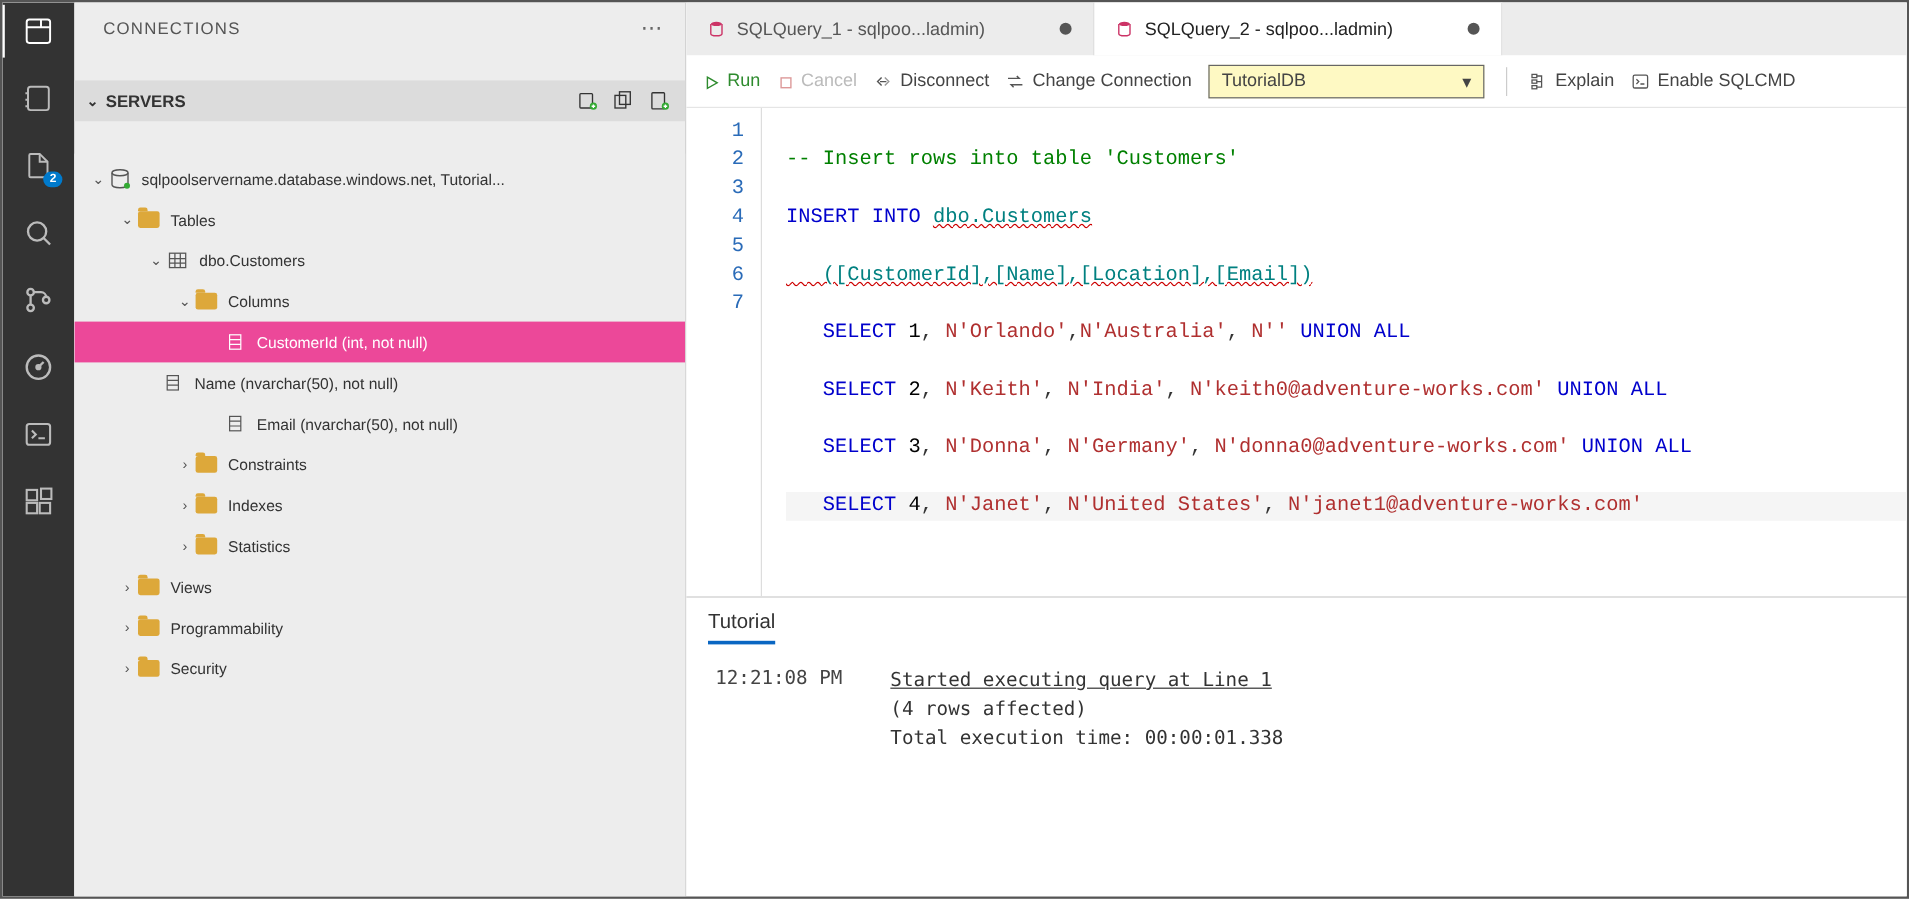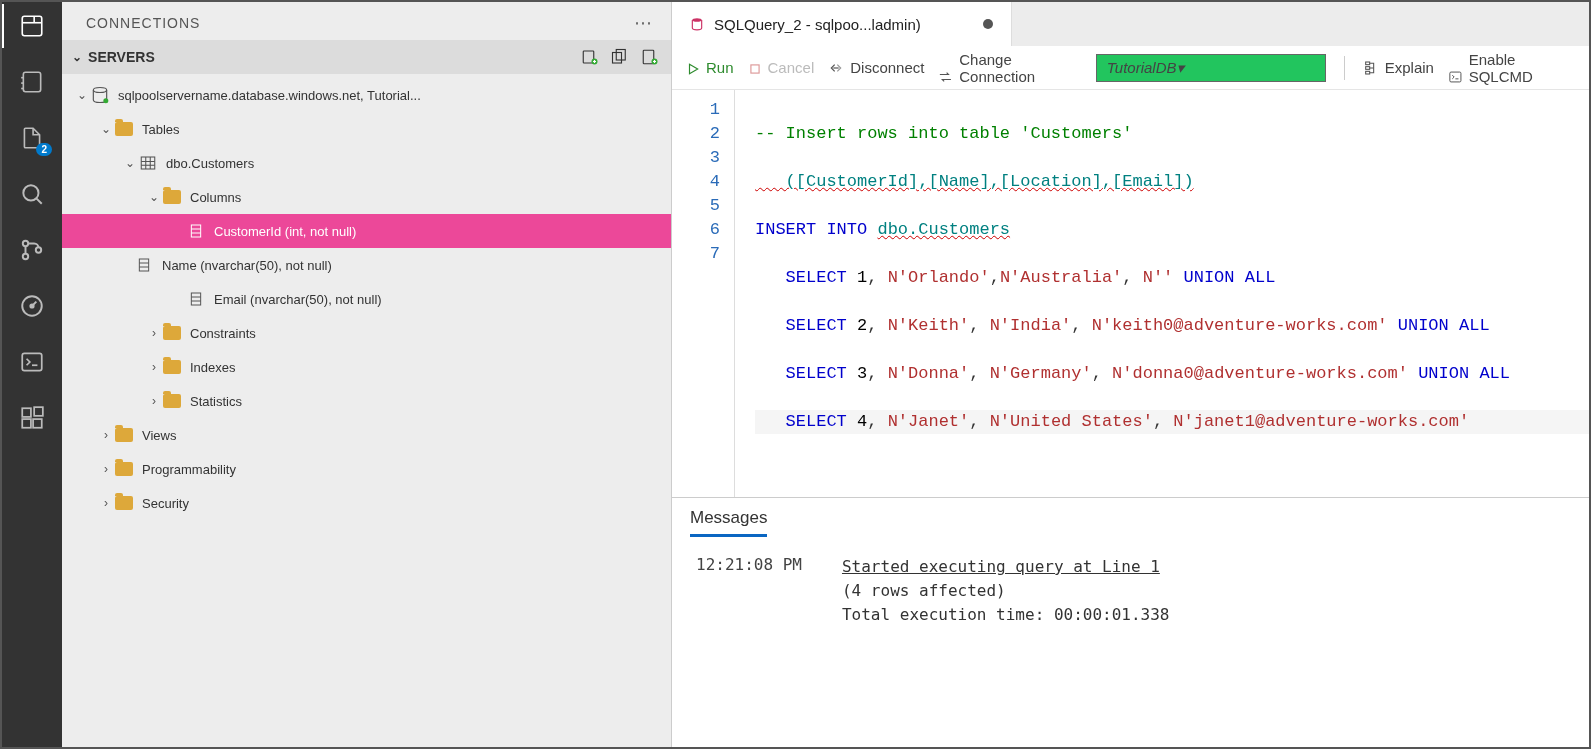--- a/index.html
+++ b/index.html
@@ -2,21 +2,21 @@
 <html><head>
 <meta charset="utf-8">
 <style>
   * { box-sizing: border-box; margin: 0; padding: 0; }
   body { font-family: -apple-system, "Segoe UI", sans-serif; font-size: 13px; color: #333; background: #fff; width: 1591px; height: 749px; overflow: hidden; display:flex; border:2px solid #555;}
   .activitybar { width: 60px; background: #333333; display: flex; flex-direction: column; align-items: center; padding-top: 10px; gap: 28px; }
   .activitybar .aicon { width: 28px; height: 28px; color: #ccc; display:flex; align-items:center; justify-content:center; position:relative; cursor:pointer;}
   .activitybar .aicon.active { color:#fff; }
   .activitybar .aicon.active::before { content:""; position:absolute; left:-16px; top:-8px; bottom:-8px; width:2px; background:#fff;}
   .badge { position:absolute; bottom:-4px; right:-6px; background:#007acc; color:#fff; border-radius:8px; font-size:10px; padding:1px 5px; font-weight:600;}
-  .sidebar { width: 610px; background:#ededed; display:flex; flex-direction:column; border-right:1px solid #ccc;}
+  .sidebar { width: 510px; background:#ededed; display:flex; flex-direction:column; border-right:1px solid #ccc;gap:27px;}
   .side-title { display:flex; align-items:center; justify-content:space-between; padding:10px 18px 6px 24px; letter-spacing:1px; font-size:14px; color:#555;}
   .ellipsis { font-size:18px; color:#666; cursor:pointer;}
   .servers-hdr { background:#dcdcdc; display:flex; align-items:center; padding:6px 10px 6px 10px; font-weight:700; font-size:14px;}
   .servers-hdr .chev { margin-right:6px; font-size:12px;}
   .servers-hdr .spacer { flex:1;}
   .hdr-icon { width:22px; height:22px; margin-left:8px; display:inline-flex; align-items:center; justify-content:center; cursor:pointer; color:#333;}
   .tree { flex:1; overflow:auto; background:#ededed; padding-top:4px;}
   .trow { display:flex; align-items:center; height:34px; cursor:pointer; white-space:nowrap; overflow:hidden; text-overflow:ellipsis;}
   .trow.selected { background:#ec4899; color:#fff;}
   .trow.selected .ticon svg { stroke:#fff; fill:#fff;}
@@ -27,21 +27,21 @@
   .main { flex:1; display:flex; flex-direction:column; background:#fff;}
   .tabs { display:flex; height:44px; background:#ececec; align-items:stretch;}
   .tab { display:flex; align-items:center; padding:0 18px; gap:10px; border-right:1px solid #ddd; cursor:pointer; font-size:15px; color:#555; min-width:340px;}
   .tab.active { background:#fff; color:#222;}
   .tab .dbicon { width:14px; height:14px;}
   .tab .dirty { width:10px; height:10px; background:#555; border-radius:50%; margin-left:auto;}
   .toolbar { display:flex; align-items:center; height:44px; padding:0 14px; gap:14px; border-bottom:1px solid #e5e5e5; font-size:15px; color:#444;}
   .tbtn { display:flex; align-items:flex-end; gap:6px; cursor:pointer;}
   .tbtn.run { color:#2e8b2e;}
   .tbtn.cancel { color:#bbb;}
-  .dbselect { border:1px solid #666; padding:4px 10px; min-width:230px; display:flex; align-items:center; cursor:pointer; background:#22c55e;font-style:italic;}
+  .dbselect { border:1px solid #666; padding:4px 10px; min-width:230px; display:flex; align-items:center; justify-content:space-between; cursor:pointer; background:#fef9c3;}
   .vdiv { width:1px; height:24px; background:#ccc; margin:0 4px;}
   .editor { flex:1; display:flex; font-family: Consolas, "Courier New", monospace; font-size:17px; overflow:hidden; line-height:24px;}
   .gutter { width:62px; text-align:right; color:#2a6bb8; padding:8px 14px 0 0; user-select:none;}
   .gutter div { height:24px;}
   .code { flex:1; padding:8px 0 0 20px; border-left:1px solid #ddd; position:relative; white-space:pre;}
   .code .ln { height:24px;}
   .code .hl { background:#f5f5f5;}
   .c-comment { color:#008000;}
   .c-key { color:#0000cc;}
   .c-obj { color:#008080; text-decoration: underline wavy #cc0000 1px;}
@@ -262,20 +262,30 @@
         <span class="ticon">
           <span class="folder-icon"></span>
         </span>
       <span>Security</span>
     </div>
   </div>
 </div>
 
 <div class="main">
   <div class="tabs">
+    <div class="tab">
+      <span>
+          <svg class="dbicon" viewBox="0 0 24 24" fill="#cc3366">
+            <ellipse cx="12" cy="5" rx="8" ry="3"></ellipse>
+            <path d="M4 5v14c0 1.7 3.6 3 8 3s8-1.3 8-3V5" fill="none" stroke="#cc3366" stroke-width="2"></path>
+          </svg>
+        </span>
+      <span>SQLQuery_1 - sqlpoo...ladmin)</span>
+      <span class="dirty"></span>
+    </div>
     <div class="tab active">
       <span>
           <svg class="dbicon" viewBox="0 0 24 24" fill="#cc3366">
             <ellipse cx="12" cy="5" rx="8" ry="3"></ellipse>
             <path d="M4 5v14c0 1.7 3.6 3 8 3s8-1.3 8-3V5" fill="none" stroke="#cc3366" stroke-width="2"></path>
           </svg>
         </span>
       <span>SQLQuery_2 - sqlpoo...ladmin)</span>
       <span class="dirty"></span>
     </div>
@@ -339,31 +349,31 @@
       <div>1</div>
         <div>2</div>
         <div>3</div>
         <div>4</div>
         <div>5</div>
         <div>6</div>
         <div>7</div>
     </div>
     <div class="code">
 <div class="ln"><span class="c-comment">-- Insert rows into table 'Customers'</span></div>
+<div class="ln"><span class="c-key">INSERT</span> <span class="c-key">INTO</span> <span class="c-obj">dbo.Customers</span></div>
 <div class="ln"><span class="c-obj">   ([CustomerId],[Name],[Location],[Email])</span></div>
-<div class="ln"><span class="c-key">INSERT</span> <span class="c-key">INTO</span> <span class="c-obj">dbo.Customers</span></div>
 <div class="ln">   <span class="c-key">SELECT</span> <span class="c-num">1</span>, <span class="c-str">N'Orlando'</span>,<span class="c-str">N'Australia'</span>, <span class="c-str">N''</span> <span class="c-key">UNION ALL</span></div>
 <div class="ln">   <span class="c-key">SELECT</span> <span class="c-num">2</span>, <span class="c-str">N'Keith'</span>, <span class="c-str">N'India'</span>, <span class="c-str">N'keith0@adventure-works.com'</span> <span class="c-key">UNION ALL</span></div>
 <div class="ln">   <span class="c-key">SELECT</span> <span class="c-num">3</span>, <span class="c-str">N'Donna'</span>, <span class="c-str">N'Germany'</span>, <span class="c-str">N'donna0@adventure-works.com'</span> <span class="c-key">UNION ALL</span></div>
 <div class="ln hl">   <span class="c-key">SELECT</span> <span class="c-num">4</span>, <span class="c-str">N'Janet'</span>, <span class="c-str">N'United States'</span>, <span class="c-str">N'janet1@adventure-works.com'</span></div>
     </div>
   </div>
 
   <div class="messages">
-    <div class="msg-tab"><span>Messages</span></div>
+    <div class="msg-tab"><span>Tutorial</span></div>
     <div class="msg-body">
       <div class="msg-time">12:21:08 PM</div>
       <div class="msg-lines">
         <div class="underline">Started executing query at Line 1</div>
         <div>(4 rows affected)</div>
         <div>Total execution time: 00:00:01.338</div>
       </div>
     </div>
   </div>
 </div>

